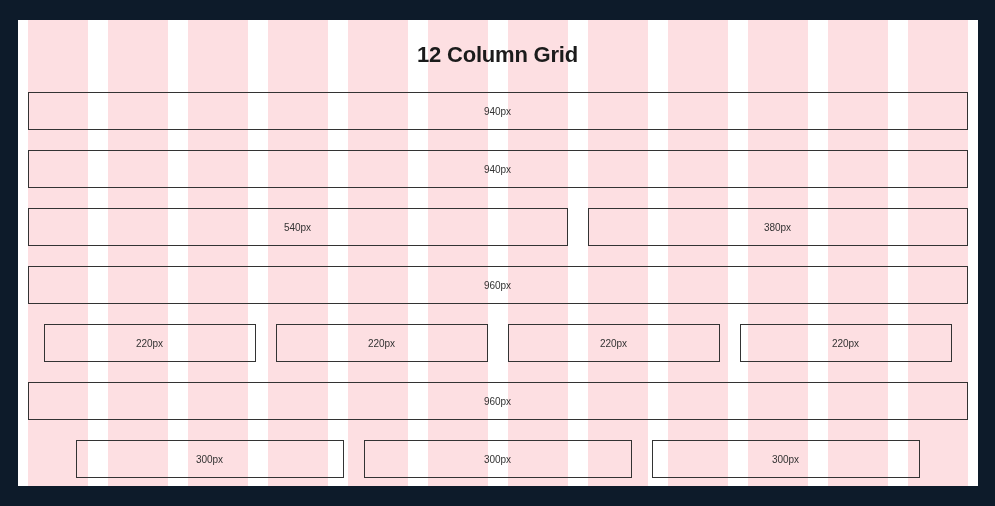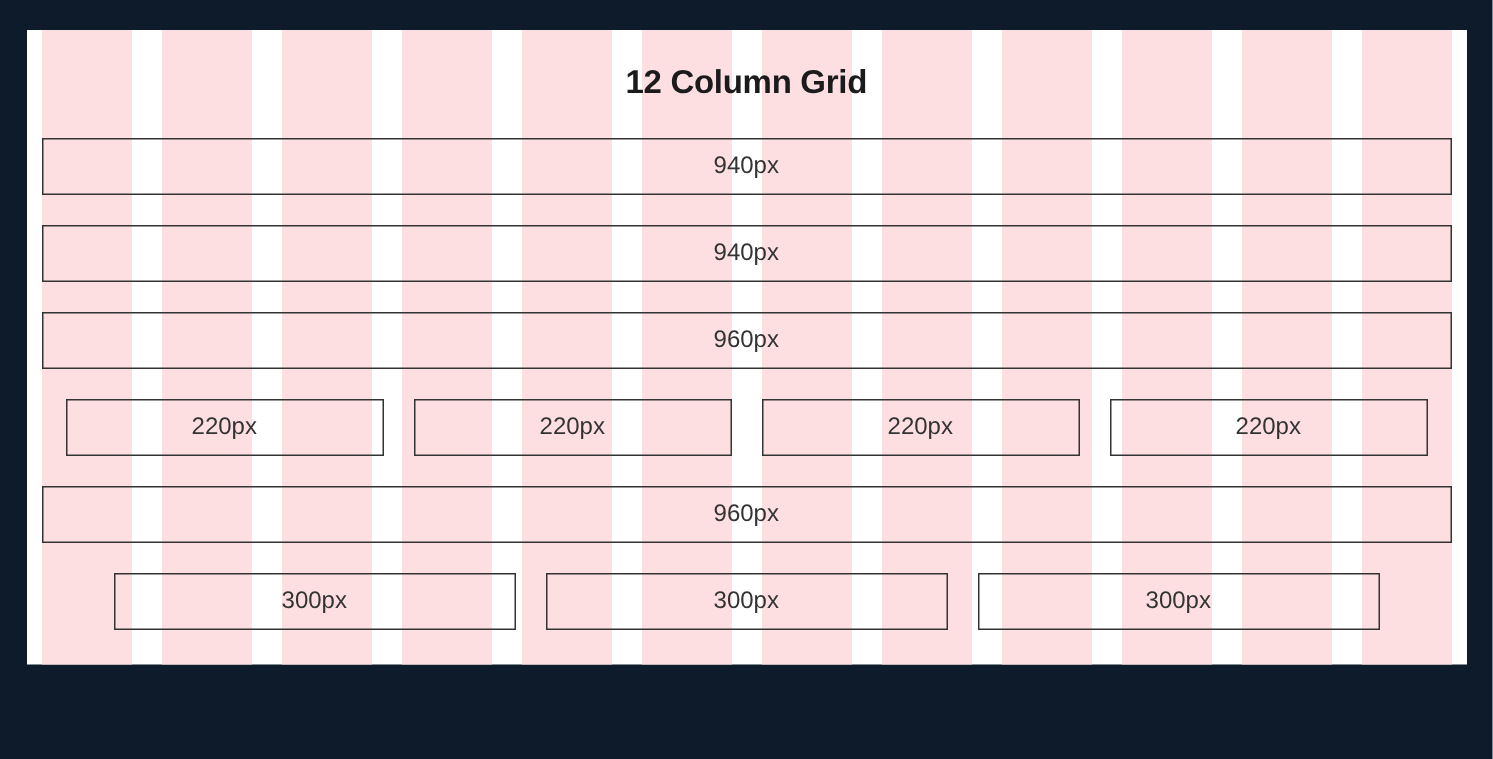--- a/index.html
+++ b/index.html
@@ -9,21 +9,21 @@
     font-family: -apple-system, BlinkMacSystemFont, "Segoe UI", Helvetica, Arial, sans-serif;
     display: flex;
     align-items: flex-start;
     justify-content: center;
     padding: 20px 0 30px 0;
   }
   .stage {
     position: relative;
     width: 960px;
     background: #ffffff;
-    padding-bottom: 23px;
+    padding-bottom: 8px;
   }
   .grid-bg {
     position: absolute;
     inset: 0;
     display: flex;
     justify-content: center;
     pointer-events: none;
   }
   .grid-bg .inner {
     width: 940px;
@@ -56,21 +56,21 @@
     gap: 20px;
     margin-bottom: 20px;
   }
   .row:last-child { margin-bottom: 0; }
   .box {
     border: 1px solid #333;
     height: 38px;
     display: flex;
     align-items: center;
     justify-content: center;
-    font-size: 16px;
+    font-size: 10px;
     color: #333;
     background: transparent;
   }
   .w940 { width: 940px; }
   .w960 { width: 940px; justify-content: center; } 
   .w540 { width: 540px; }
   .w380 { width: 380px; }
   .w220 { width: 212px; }
   .w300 { width: 268px; }
 </style>
@@ -103,20 +103,28 @@
           <span>940px</span>
         </div>
     </div>
 
     <div class="row">
       <div class="box w940">
           <span>940px</span>
         </div>
     </div>
 
+    <div class="row">
+      <div class="box w540">
+          <span>540px</span>
+        </div>
+      <div class="box w380">
+          <span>380px</span>
+        </div>
+    </div>
 
     <div class="row">
       <div class="box w960">
           <span>960px</span>
         </div>
     </div>
 
     <div class="row">
       <div class="box w220">
           <span>220px</span>

